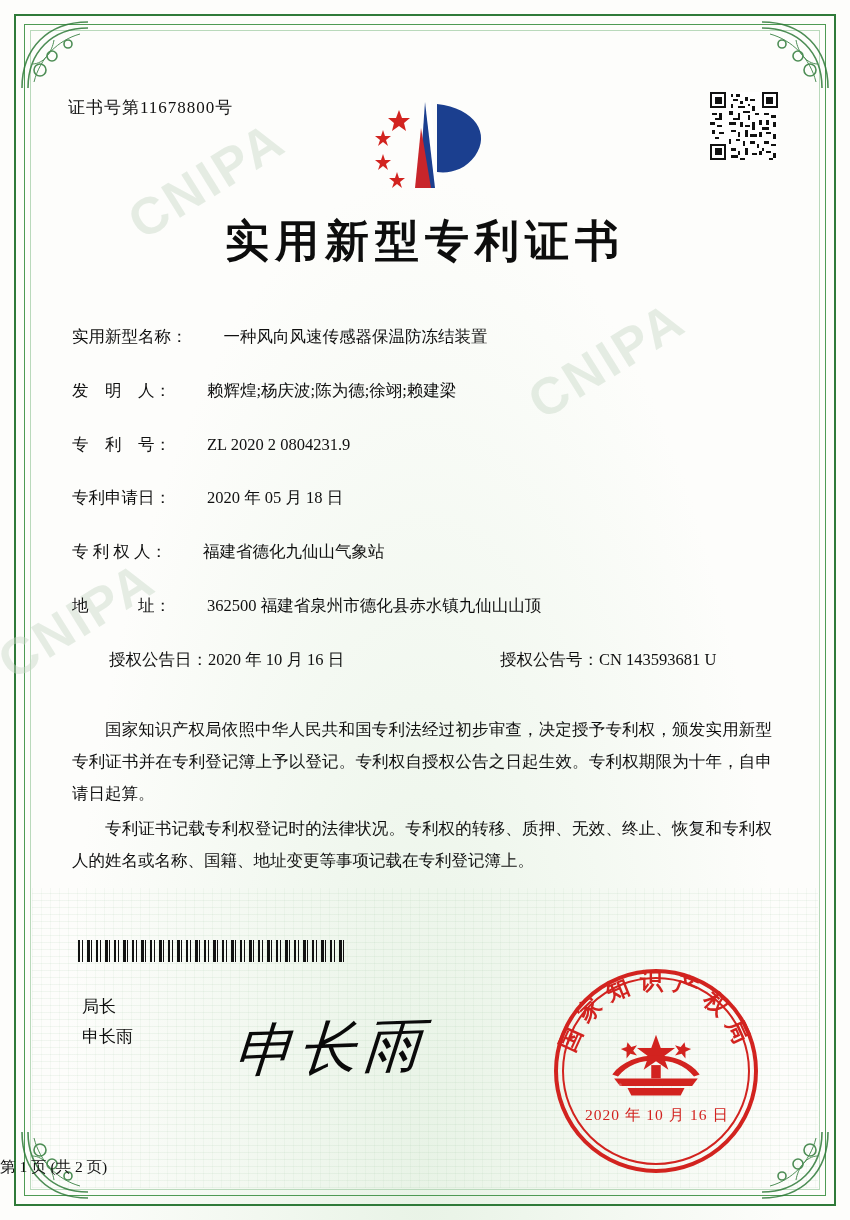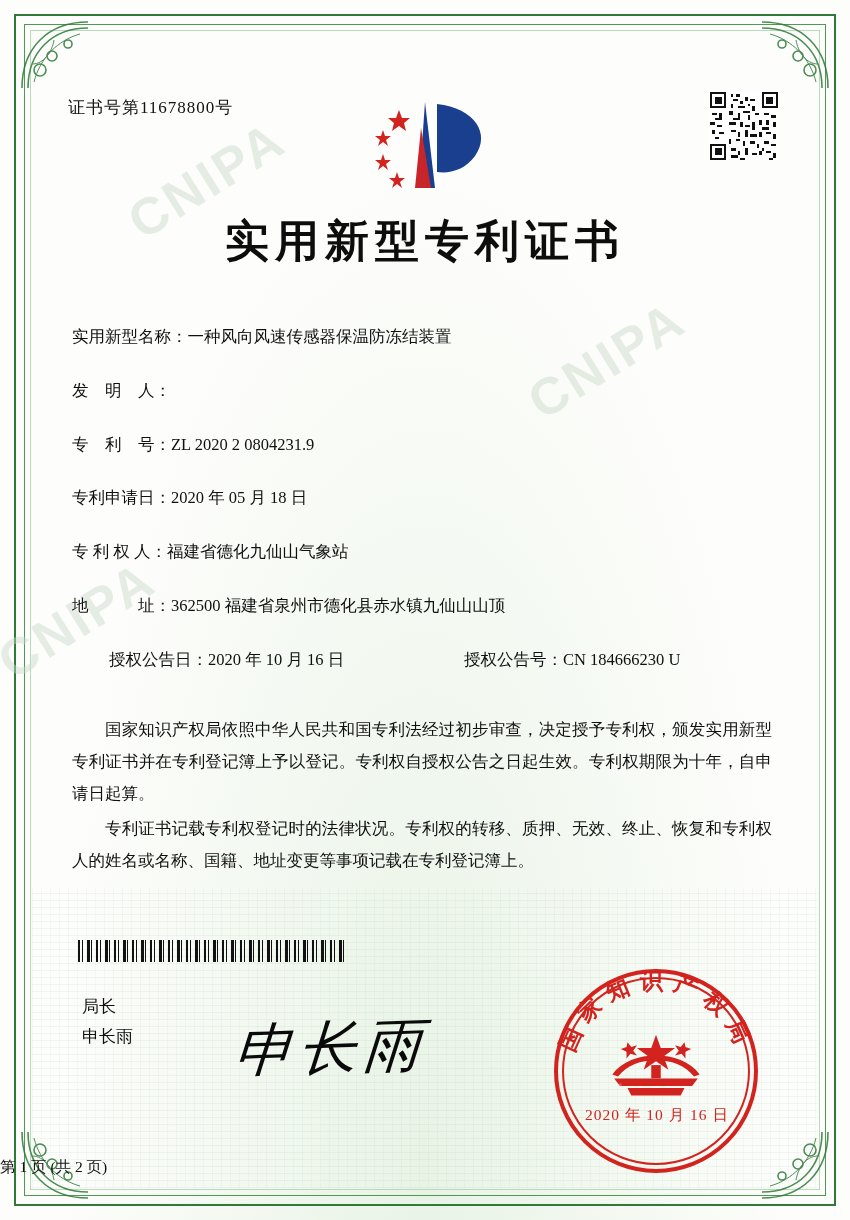--- a/index.html
+++ b/index.html
@@ -100,20 +100,21 @@
 
   
   .fields{
     position:absolute;left:72px;top:325px;width:706px;
     font-size:16.5px;color:#101010;
   }
   .field{
     display:flex;align-items:flex-start;
     margin-bottom:29px;
     line-height:1.5;
+    gap:36px;
   }
   .f-label{
     white-space:pre;
     flex:0 0 auto;
   }
   .f-value{flex:1 1 auto;}
 
   .field.two-col{display:flex;}
   .col-a{flex:0 0 355px;display:flex;margin-left:37px;}
   .col-b{flex:1 1 auto;display:flex;justify-content:flex-end;}
@@ -337,20 +338,21 @@
 
   <div class="fields">
 
     <div class="field">
       <span class="f-label">实用新型名称：</span>
       <span class="f-value">一种风向风速传感器保温防冻结装置</span>
     </div>
 
     <div class="field">
       <span class="f-label">发　明　人：</span>
+      <span class="f-value">赖辉煌;杨庆波;陈为德;徐翊;赖建梁</span>
     </div>
 
     <div class="field">
       <span class="f-label">专　利　号：</span>
       <span class="f-value">ZL 2020 2 0804231.9</span>
     </div>
 
     <div class="field">
       <span class="f-label">专利申请日：</span>
       <span class="f-value">2020 年 05 月 18 日</span>
@@ -366,21 +368,21 @@
       <span class="f-value">362500 福建省泉州市德化县赤水镇九仙山山顶</span>
     </div>
 
     <div class="field two-col">
       <span class="col-a">
         <span class="f-label">授权公告日：</span>
         <span class="f-value">2020 年 10 月 16 日</span>
       </span>
       <span class="col-b">
         <span class="f-label">授权公告号：</span>
-        <span class="f-value">CN 184666230 U</span>
+        <span class="f-value">CN 143593681 U</span>
       </span>
     </div>
   </div>
 
   <div class="paras">
     <p>国家知识产权局依照中华人民共和国专利法经过初步审查，决定授予专利权，颁发实用新型专利证书并在专利登记簿上予以登记。专利权自授权公告之日起生效。专利权期限为十年，自申请日起算。</p>
     <p>专利证书记载专利权登记时的法律状况。专利权的转移、质押、无效、终止、恢复和专利权人的姓名或名称、国籍、地址变更等事项记载在专利登记簿上。</p>
   </div>
 
   <div class="barcode"></div>

